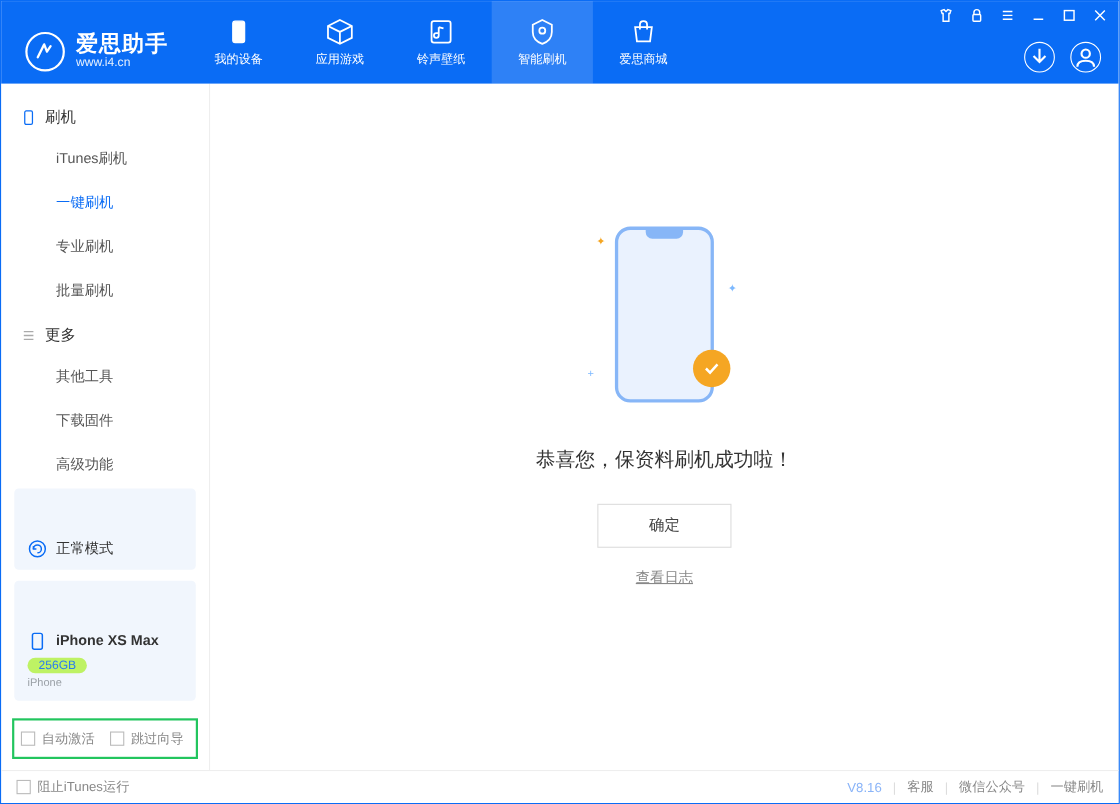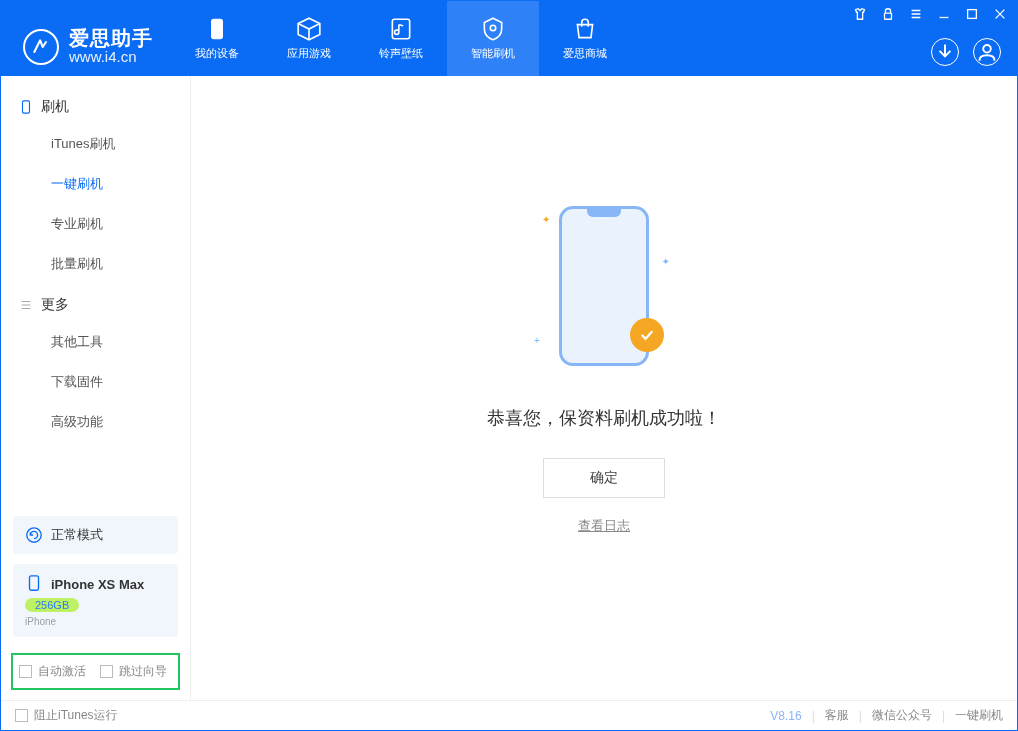--- a/index.html
+++ b/index.html
@@ -5,21 +5,21 @@
 * { margin: 0; padding: 0; box-sizing: border-box; font-family: "Microsoft YaHei", Arial, sans-serif; }
 body { background: #fff; width: 1018px; height: 731px; overflow: hidden; border: 1px solid #0a6cf5; }
 
 
 .header { background: #0a6cf5; height: 75px; display: flex; align-items: stretch; color: #fff; position: relative; }
 .logo-block { display: flex; align-items: center; padding: 16px 18px 0 22px; }
 .logo-circle { width: 36px; height: 36px; border: 2.5px solid #fff; border-radius: 50%; display: flex; align-items: center; justify-content: center; margin-right: 10px; }
 .logo-circle svg { width: 20px; height: 20px; }
 .logo-text { display: flex; flex-direction: column; line-height: 1.1; }
 .logo-text .cn { font-size: 20px; font-weight: bold; letter-spacing: 1px; }
-.logo-text .en { font-size: 15px; opacity: .9; }
+.logo-text .en { font-size: 11px; opacity: .9; }
 
 .tabs { display: flex; height: 100%; }
 .tab { width: 92px; display: flex; flex-direction: column; align-items: center; justify-content: center; cursor: pointer; font-size: 11px; gap: 4px; }
 .tab.active { background: rgba(255,255,255,0.15); }
 .tab svg, .tab .ico { width: 26px; height: 26px; fill: #fff; stroke: #fff; }
 
 .titlebar-icons { position: absolute; top: 6px; right: 10px; display: flex; gap: 14px; align-items: center; }
 .titlebar-icons .tbi { width: 14px; height: 14px; cursor: pointer; display:flex; align-items:center; justify-content:center; }
 .titlebar-icons svg { stroke: #fff; fill: none; stroke-width: 1.5; }
 
@@ -31,21 +31,21 @@
 .body { display: flex; height: calc(731px - 75px - 30px - 2px); }
 .sidebar { width: 190px; border-right: 1px solid #eee; padding-top: 10px; display:flex; flex-direction:column; }
 .side-section-title { display:flex; align-items:center; gap:8px; padding: 12px 18px 8px; font-size: 14px; color:#333; }
 .side-section-title svg { width:14px; height:14px; }
 .side-item { padding: 11px 0 11px 50px; font-size: 13px; color:#555; cursor:pointer; }
 .side-item.active { color:#0a6cf5; }
 .side-spacer { flex: 1; }
 
 .device-cards { padding: 0 12px; }
 .card { background:#f1f6fd; border-radius:4px; padding:10px 12px; margin-bottom:10px; font-size:13px; color:#333; }
-.card .row1 { display:flex; align-items:flex-end; gap:8px; }
+.card .row1 { display:flex; align-items:flex-start; gap:8px;margin-top:36px; }
 .card .icon-sm { width:18px; height:18px; }
 .badge { display:inline-block; background:#bef264; color:#2a7bf0; border-radius:10px; padding:1px 10px; font-size:11px; margin-top:6px; }
 .muted { color:#9aa0a6; font-size:10px; margin-top:4px; }
 
 .bottom-options { border:2px solid #22c55e; margin: 6px 10px 10px; padding:8px 6px; display:flex; gap:14px; align-items:center; }
 .chk { display:flex; align-items:center; gap:6px; font-size:12px; color:#888; cursor:pointer; }
 .chk-box { width:13px; height:13px; border:1px solid #bbb; display:inline-block; }
 
 
 .main { flex:1; display:flex; align-items:flex-start; justify-content:center; padding-top:130px; }

